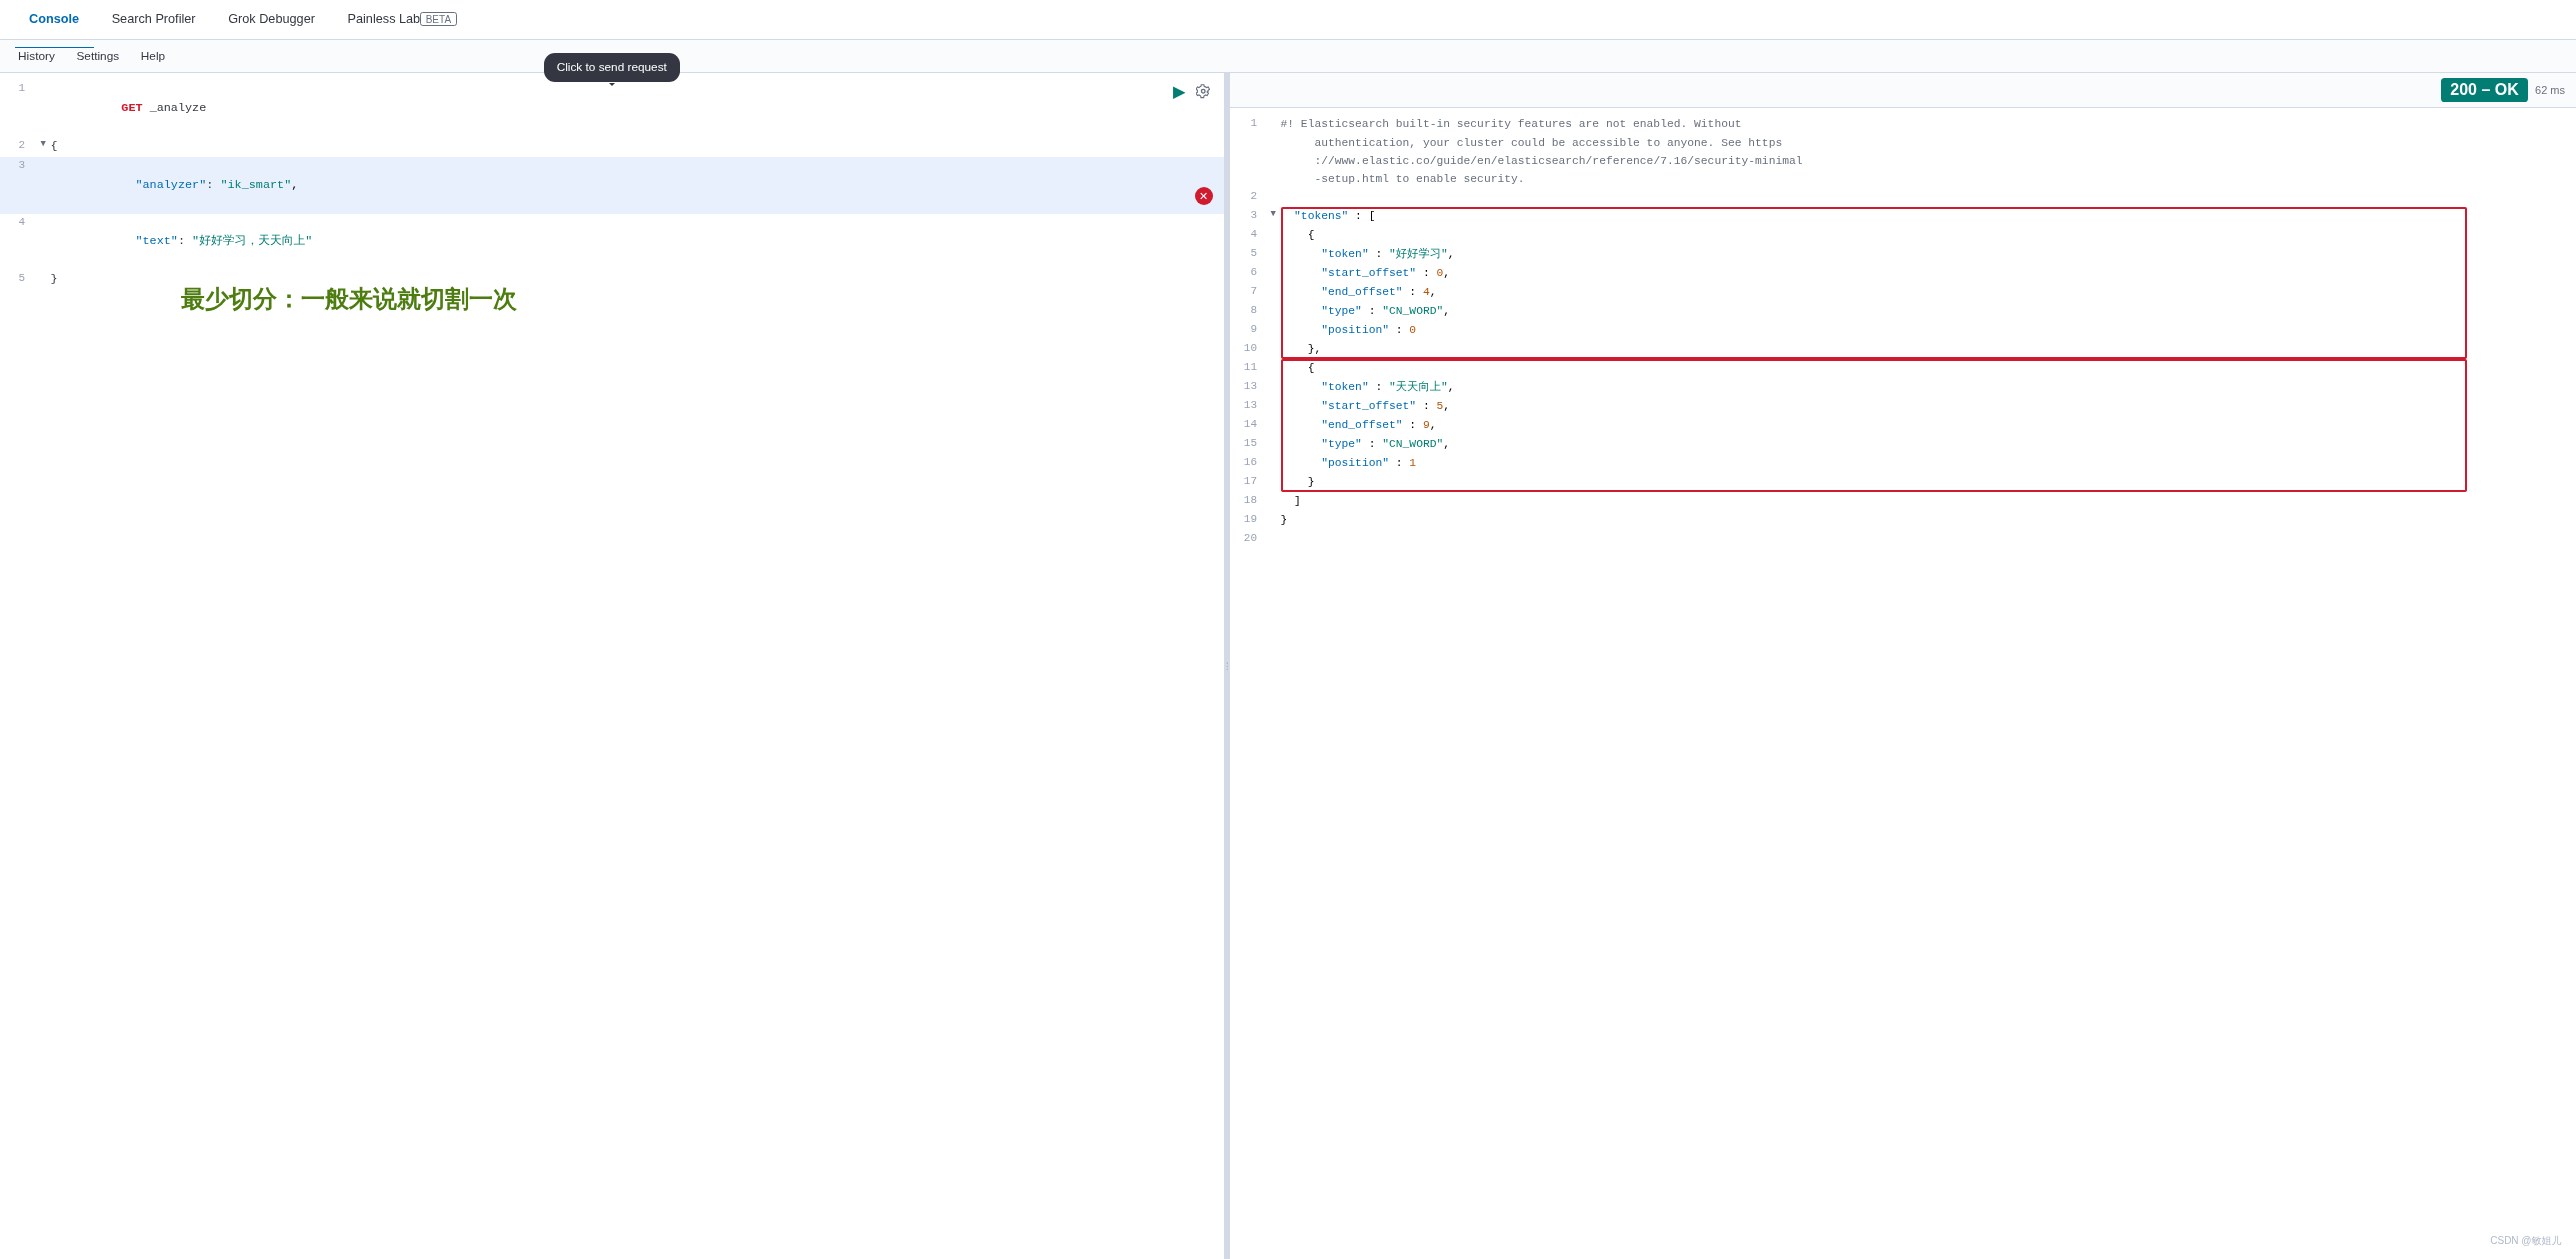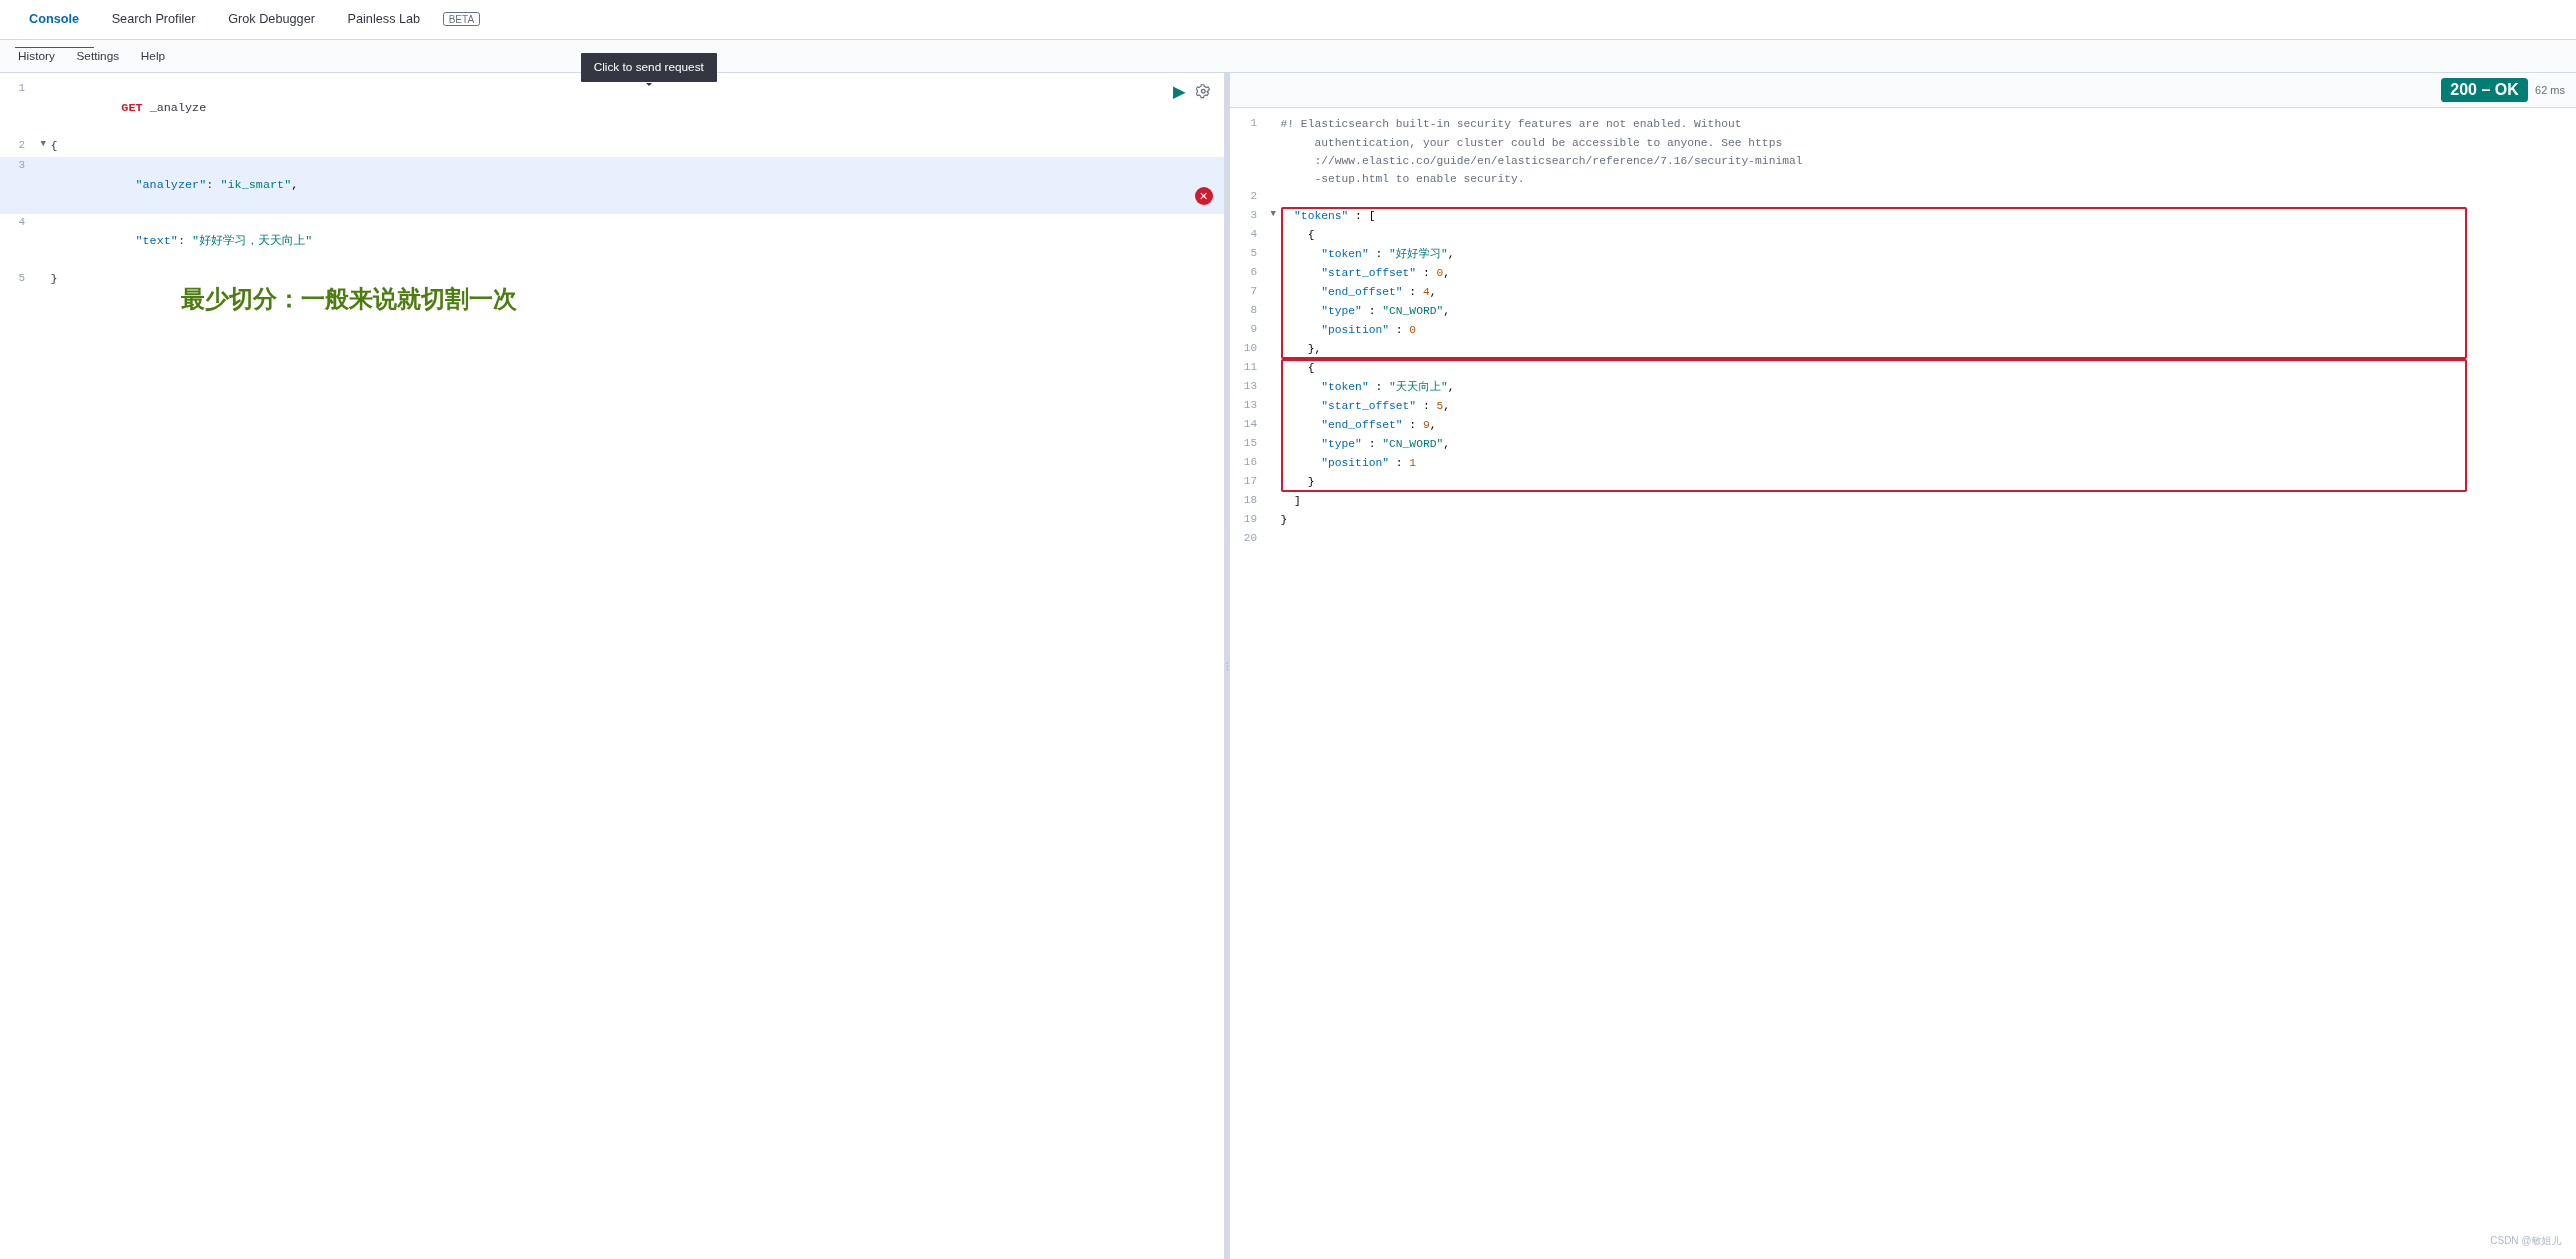--- a/index.html
+++ b/index.html
@@ -32,21 +32,21 @@
       border-bottom: 1.8px solid #006bb4;
       font-weight: 600;
     }
     .beta-badge {
       display: inline-block;
       border: 0.9px solid #69707d;
       border-radius: 2.7px;
       padding: 0.9px 4.5px;
       font-size: 10px;
       color: #69707d;
-      margin-left: 23px;
+      margin-left: 0;
     }
 
     
     .secondary-nav {
       display: flex;
       align-items: center;
       background: #fafbfd;
       border-bottom: 0.9px solid #d3dae6;
       padding: 0 14.5px;
       height: 33px;
@@ -159,25 +159,24 @@
     .tooltip-container {
       position: absolute;
       top: 53px;
       left: 544px;
       z-index: 100;
     }
     .tooltip-box {
       background: #343741;
       color: #fff;
       padding: 7.3px 12.7px;
-      border-radius: 1px;
+      border-radius: 11px;
       font-size: 11.8px;
       white-space: nowrap;
       position: relative;
-      margin-left: 37px;
     }
     .tooltip-box::after {
       content: '';
       position: absolute;
       bottom: -7.3px;
       left: 50%;
       transform: translateX(-50%);
       border: 3.6px solid transparent;
       border-top-color: #343741;
     }

